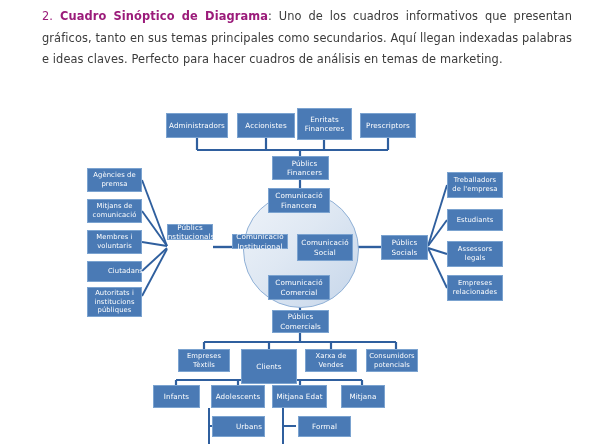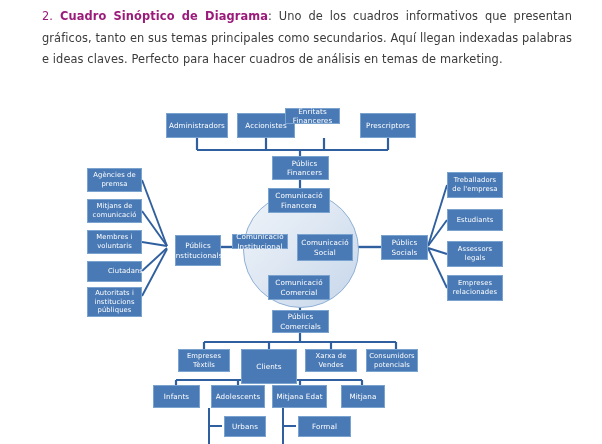--- a/index.html
+++ b/index.html
@@ -131,21 +131,21 @@
   </svg>
 
   <div class="circle" style="left:243px; top:96px; width:114px; height:114px;"></div>
 
   <div class="node" style="left:166px; top:17px; width:62px; height:25px;">
     <span>Administradors</span>
   </div>
   <div class="node" style="left:237px; top:17px; width:58px; height:25px;">
     <span>Accionistes</span>
   </div>
-  <div class="node" style="left:285px; top:12px; width:55px; height:16px;">
+  <div class="node" style="left:297px; top:12px; width:55px; height:32px;">
     <span>Enritats Financeres</span>
   </div>
   <div class="node" style="left:360px; top:17px; width:56px; height:25px;">
     <span>Prescriptors</span>
   </div>
 
   <div class="node" style="left:272px; top:60px; width:57px; height:24px;padding-left:10px;">
     <span>Públics Financers</span>
   </div>
 
@@ -158,21 +158,21 @@
   <div class="node sm" style="left:87px; top:134px; width:55px; height:24px;">
     <span>Membres i voluntaris</span>
   </div>
   <div class="node sm" style="left:87px; top:165px; width:55px; height:21px;padding-left:24px;">
     <span>Ciutadans</span>
   </div>
   <div class="node sm" style="left:87px; top:191px; width:55px; height:30px;">
     <span>Autoritats i institucions públiques</span>
   </div>
 
-  <div class="node" style="left:167px; top:139px; width:46px; height:31px;margin-left:8px;">
+  <div class="node" style="left:167px; top:128px; width:46px; height:16px;">
     <span>Públics Institucionals</span>
   </div>
 
   <div class="node" style="left:268px; top:92px; width:62px; height:25px;">
     <span>Comunicació Financera</span>
   </div>
   <div class="node" style="left:232px; top:138px; width:56px; height:15px;">
     <span>Comunicació Institucional</span>
   </div>
   <div class="node" style="left:297px; top:138px; width:56px; height:27px;">
@@ -222,20 +222,20 @@
   <div class="node" style="left:211px; top:289px; width:54px; height:23px;">
     <span>Adolescents</span>
   </div>
   <div class="node" style="left:272px; top:289px; width:55px; height:23px;">
     <span>Mitjana Edat</span>
   </div>
   <div class="node" style="left:341px; top:289px; width:44px; height:23px;">
     <span>Mitjana</span>
   </div>
 
-  <div class="node" style="left:224px; top:320px; width:42px; height:21px;">
+  <div class="node" style="left:212px; top:320px; width:53px; height:21px;justify-content:flex-end;">
     <span>Urbans</span>
   </div>
   <div class="node" style="left:298px; top:320px; width:53px; height:21px;">
     <span>Formal</span>
   </div>
 
 </div>
 
 </body></html>

